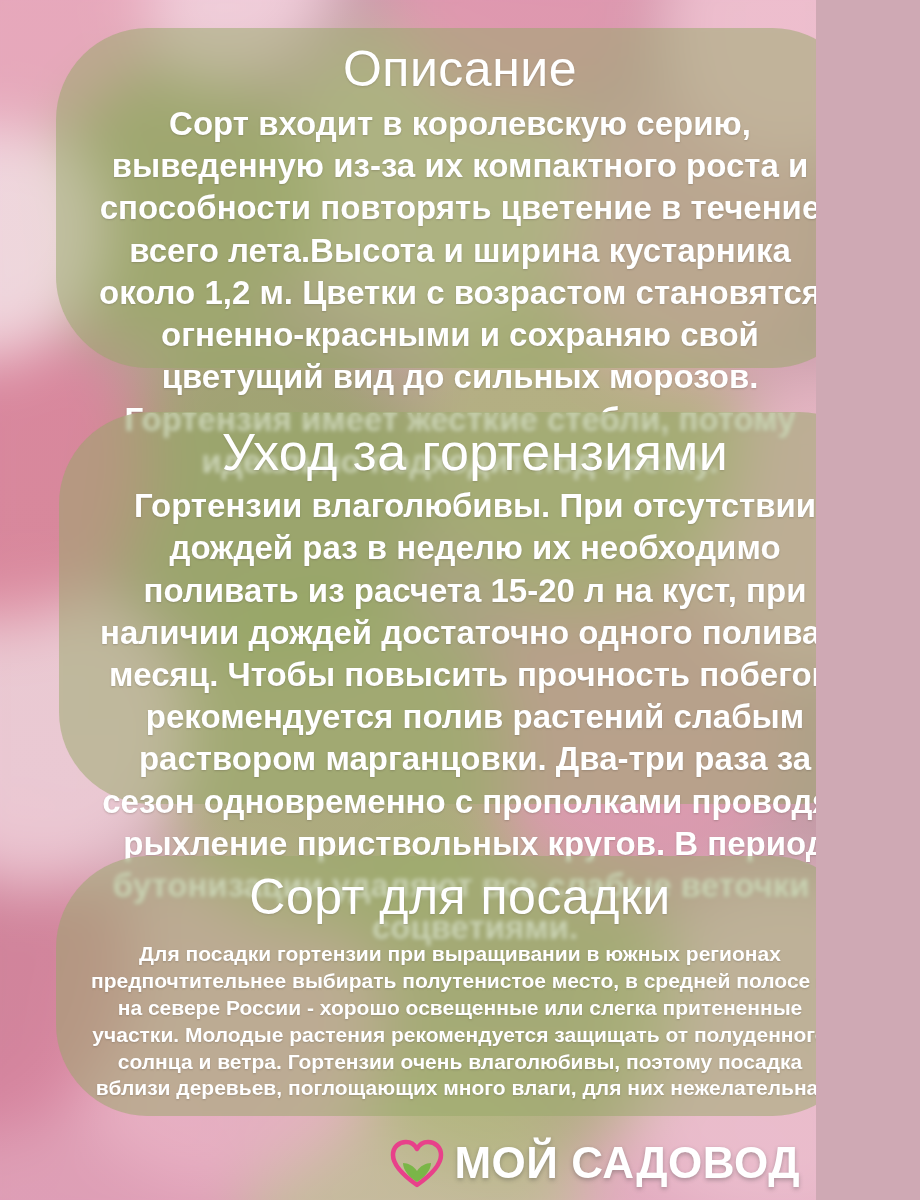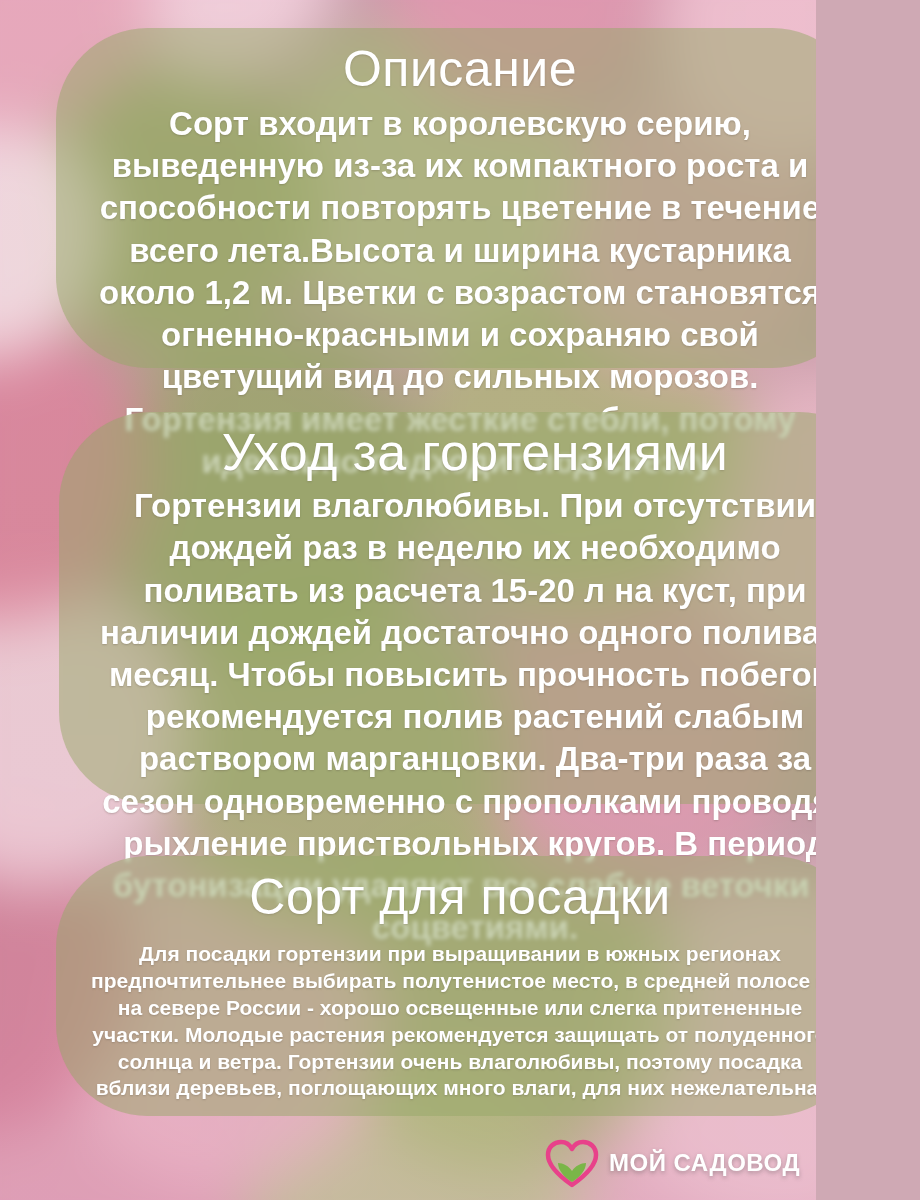--- a/index.html
+++ b/index.html
@@ -131,21 +131,21 @@
     gap: 10px;
     color: #ffffff;
     text-shadow: 0 2px 4px rgba(60,60,60,0.35);
   }
   .watermark .heart-leaf {
     width: 54px;
     height: 54px;
     display: block;
   }
   .watermark .wm-text {
-    font-size: 24px;
+    font-size: 44px;
     font-weight: 700;
     letter-spacing: 0.5px;
     white-space: nowrap;
     text-align: center;
   }
 </style>
 </head>
 <body>
 
 <div class="page">

